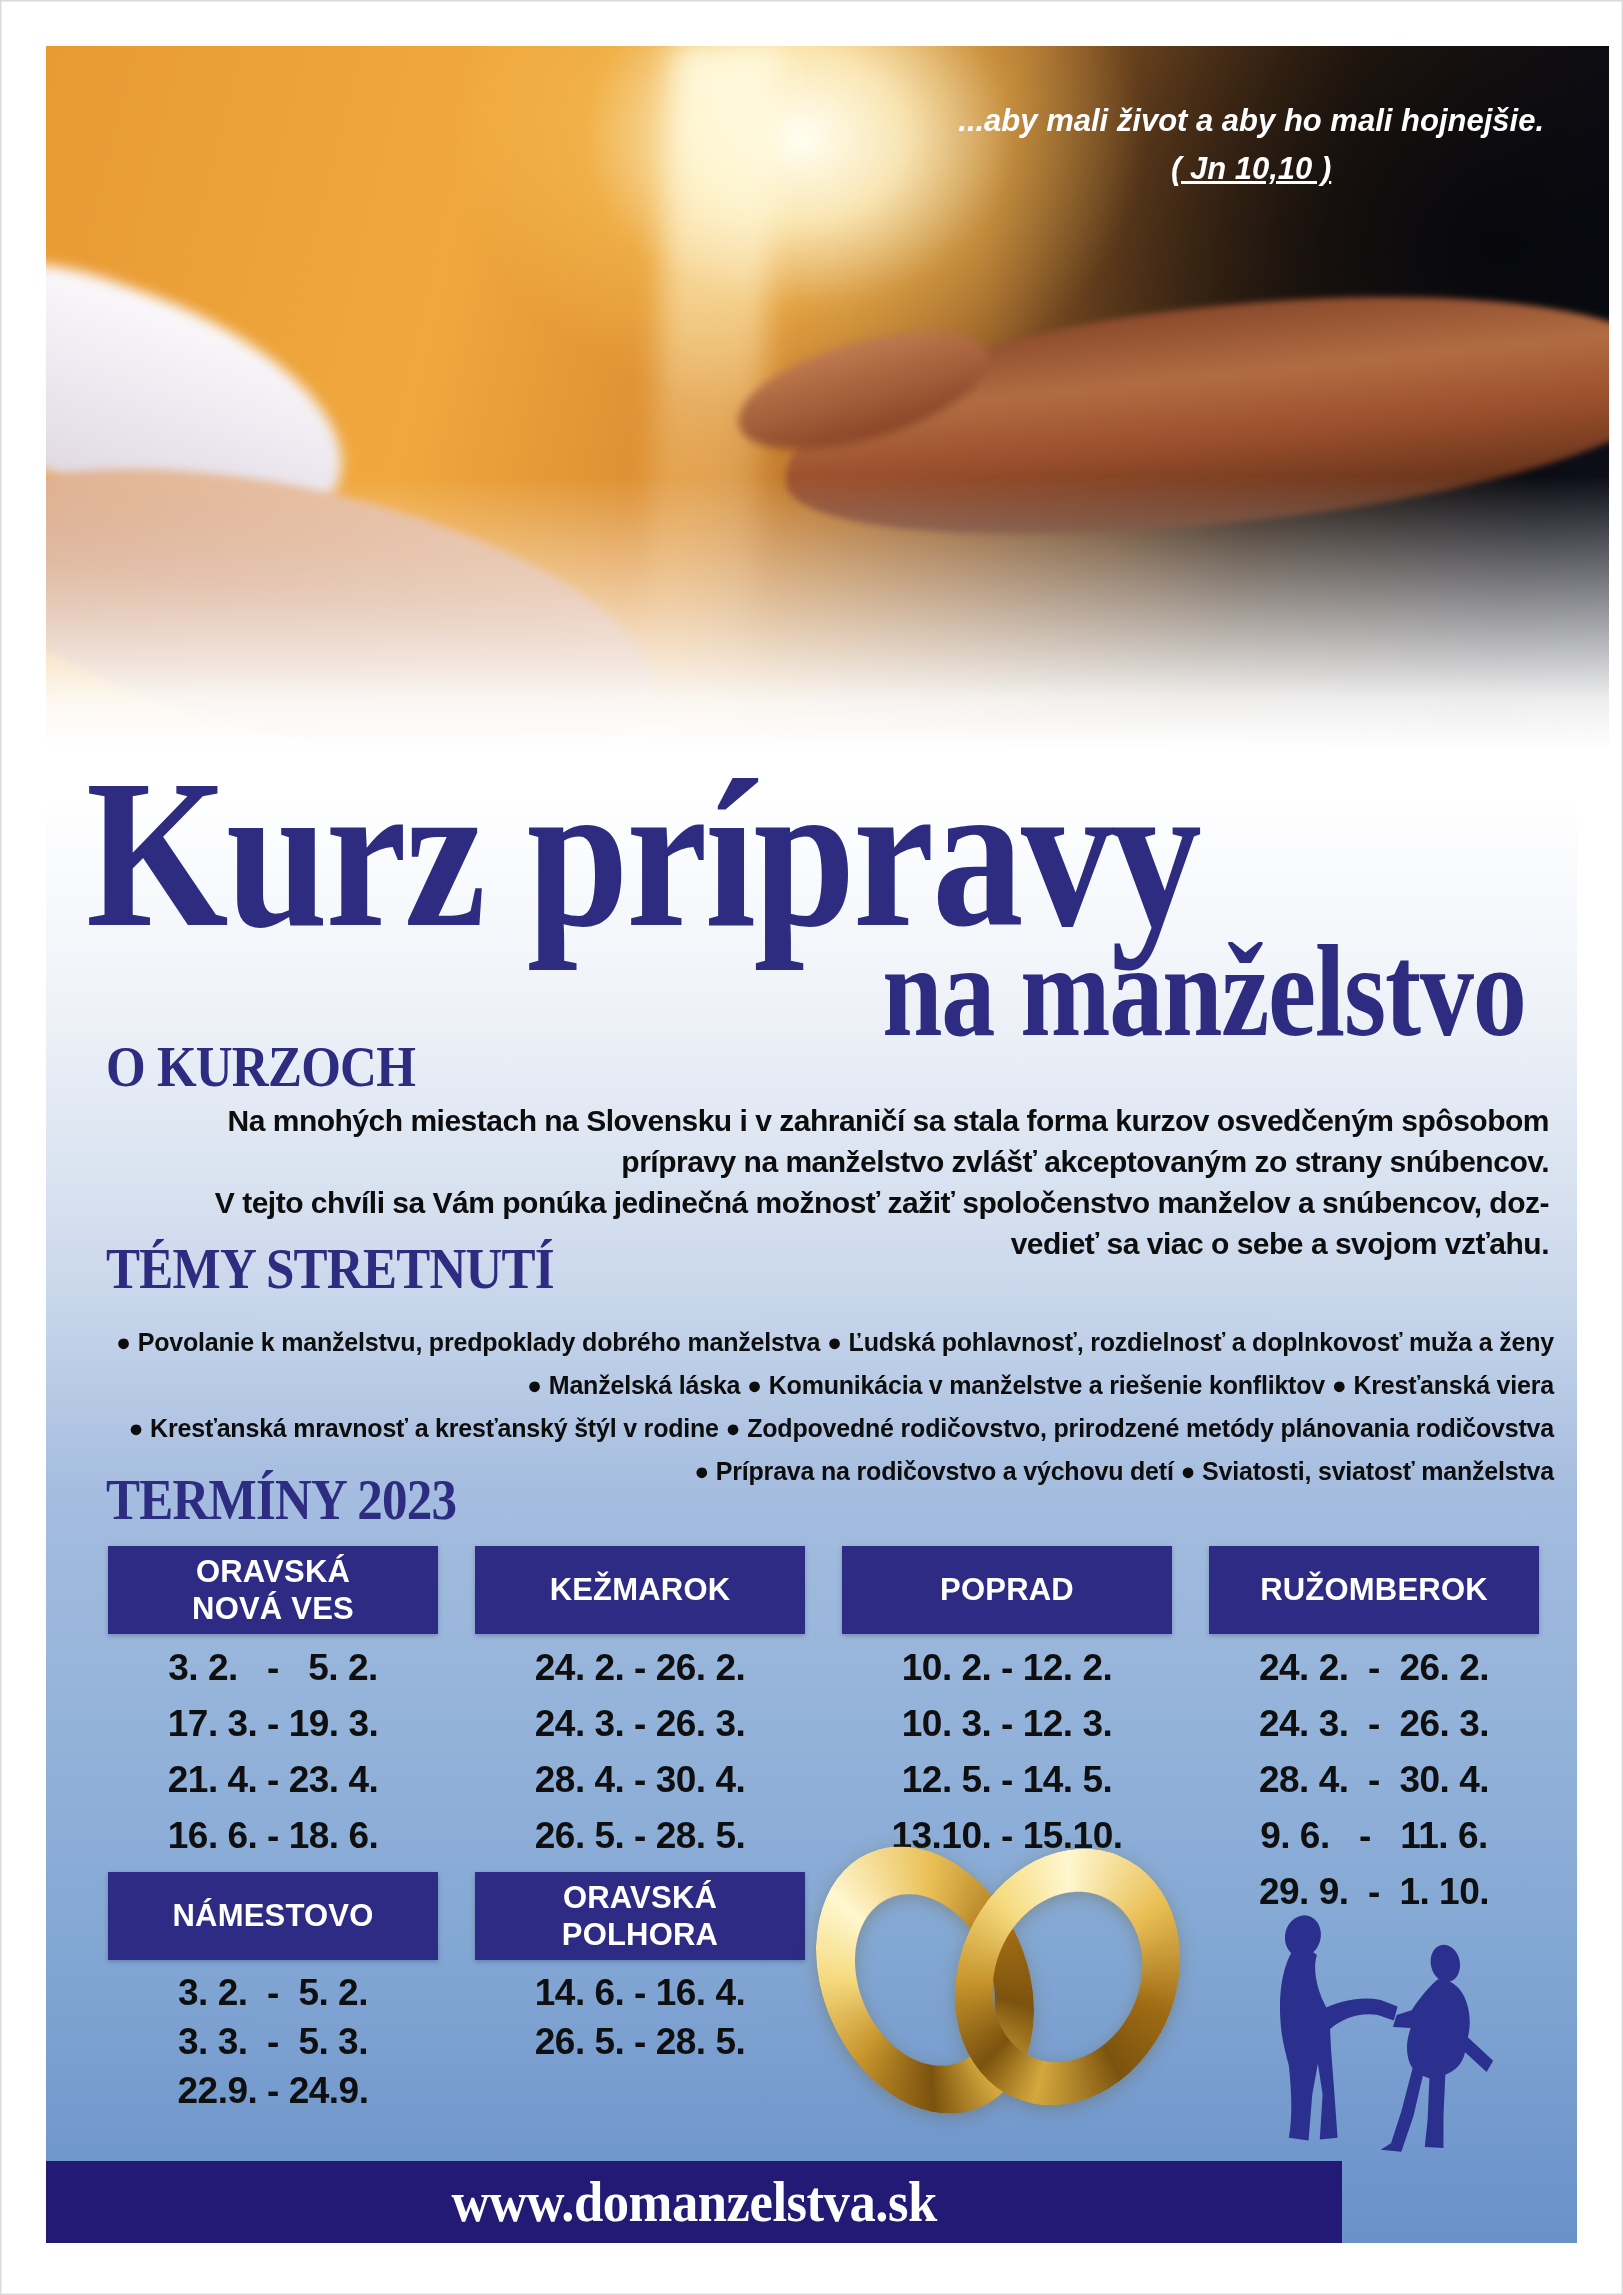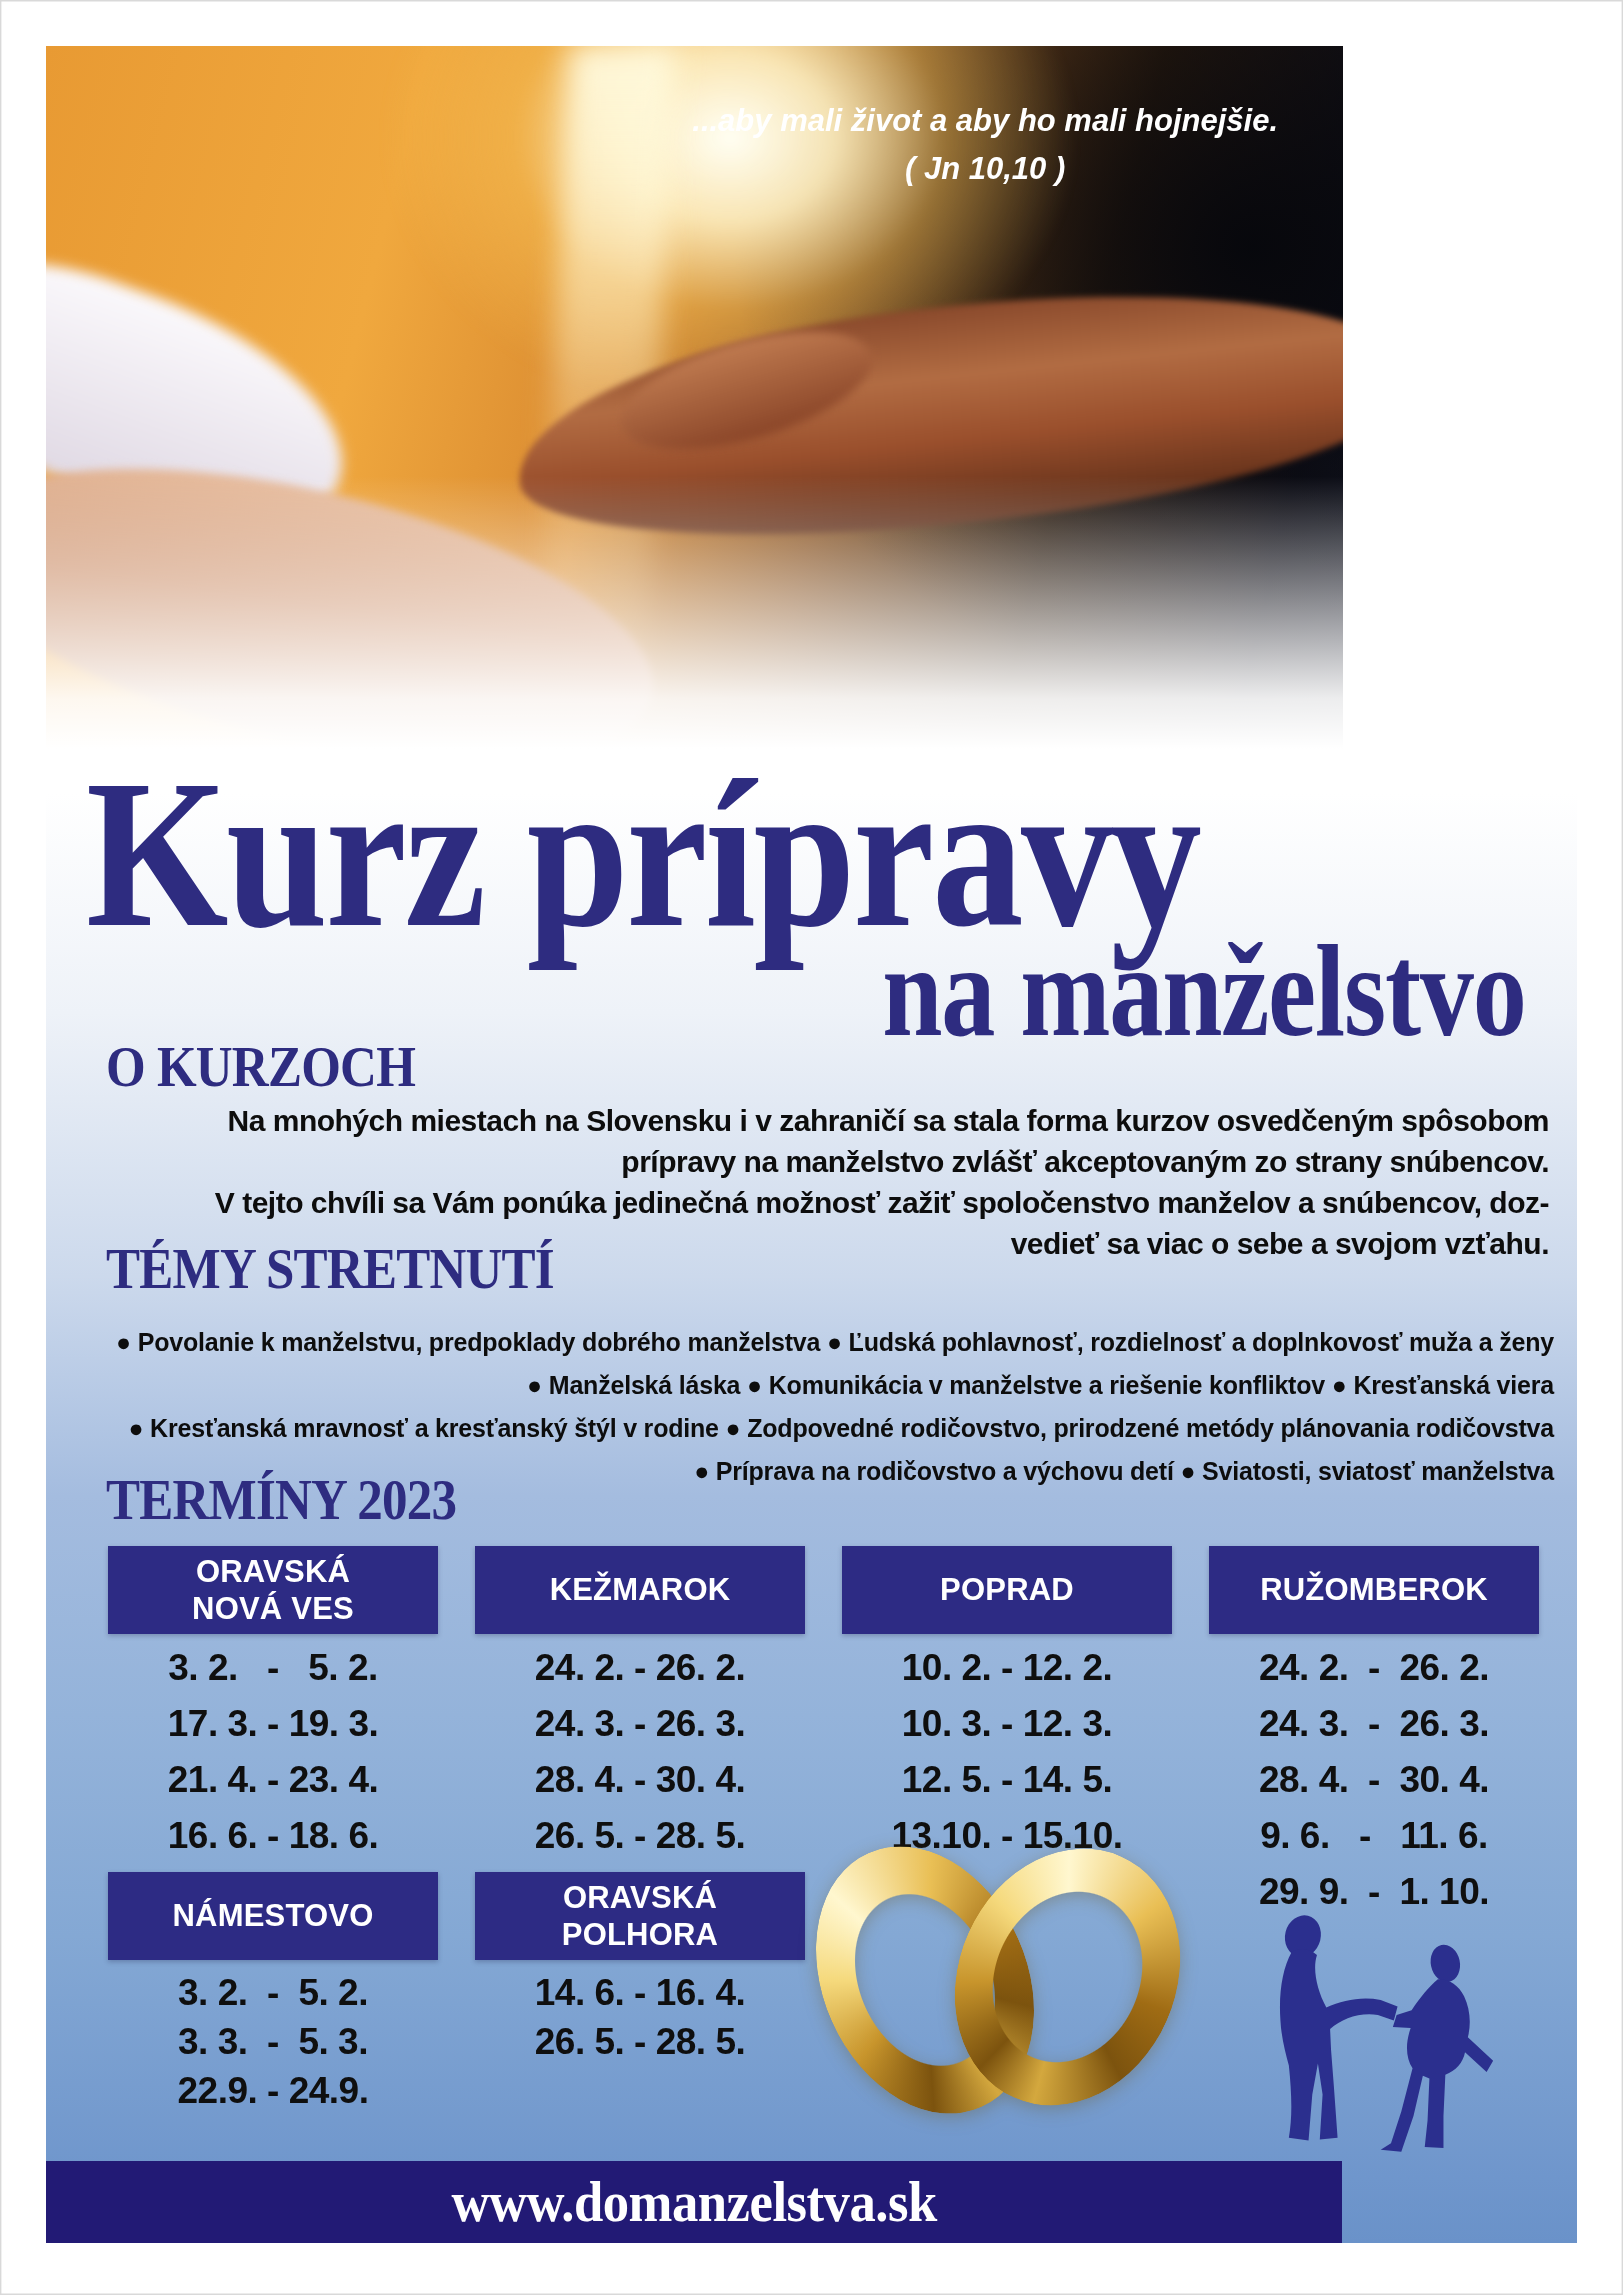--- a/index.html
+++ b/index.html
@@ -9,21 +9,21 @@
 
   
   .inner{position:absolute;left:46px;top:46px;width:1531px;height:2197px;
     background:linear-gradient(180deg,
       #ffffff 0%, #ffffff 34%,
       #eef2f8 44%, #ccd9ec 56%,
       #a4bcdf 66%, #94b3da 76%,
       #84a8d4 86%, #6f96cc 97%, #6a92c9 100%);}
 
   
-  .photo{position:absolute;left:0;top:0;width:1297px;height:717px;overflow:hidden;
+  .photo{position:absolute;left:0;top:0;width:1563px;height:717px;overflow:hidden;
     background:
       radial-gradient(ellipse 786px 694px at 93% 28%, rgba(6,7,12,.96), rgba(6,7,12,0) 66%),
       linear-gradient(104deg,#e89a33 0%,#f0a83e 26%,#d98a30 44%,#8a5524 60%,#33200f 76%,#10101a 92%,#141827 100%);}
   .photo .sun{position:absolute;left:26%;top:-26%;width:694px;height:555px;border-radius:50%;
     background:radial-gradient(closest-side,rgba(255,255,244,1),rgba(255,241,195,.9) 30%,rgba(255,206,95,.4) 62%,rgba(255,190,60,0) 100%);
     filter:blur(5.6px);}
   .photo .ray{position:absolute;left:39%;top:0;width:106px;height:100%;
     background:linear-gradient(180deg,rgba(255,250,222,.95),rgba(255,236,182,.28) 55%,rgba(255,236,182,0));
     transform:skewX(-3deg);filter:blur(14px);}
   .photo .arm-right{position:absolute;right:-74px;top:259px;width:902px;height:217px;
@@ -37,21 +37,21 @@
     transform:rotate(13deg);filter:blur(4.2px);}
   .photo .sleeve{position:absolute;left:-130px;top:250px;width:439px;height:204px;
     border-radius:40% 60% 50% 50%;background:linear-gradient(#fbf9fc,#e0d9e4);
     transform:rotate(20deg);filter:blur(6.5px);}
   .photo .fade{position:absolute;inset:0;
     background:linear-gradient(to top,#ffffff 2%,rgba(255,255,255,.92) 9%,rgba(255,255,255,0) 40%);}
 
   .quote{position:absolute;right:65px;top:51px;text-align:center;color:#ffffff;
     font:bold italic 31px/1.55 "Liberation Sans",sans-serif;z-index:5;}
   .quote .q1{display:block;}
-  .quote .q2{display:block;}
+  .quote .q2{display:block;text-decoration:underline;}
 
   
   .title1{position:absolute;left:86px;top:747px;color:var(--navy_title);
     font:bold 213px/1 "Liberation Serif",serif;transform:scaleX(.86);transform-origin:left top;
     letter-spacing:-2.8px;white-space:nowrap;}
   .title2{position:absolute;right:97px;top:925px;color:var(--navy_title);
     font:bold 132px/1 "Liberation Serif",serif;transform:scaleX(.82);transform-origin:right top;
     letter-spacing:-1.4px;white-space:nowrap;}
 
   .heading{position:absolute;left:106px;color:var(--navy_title);

